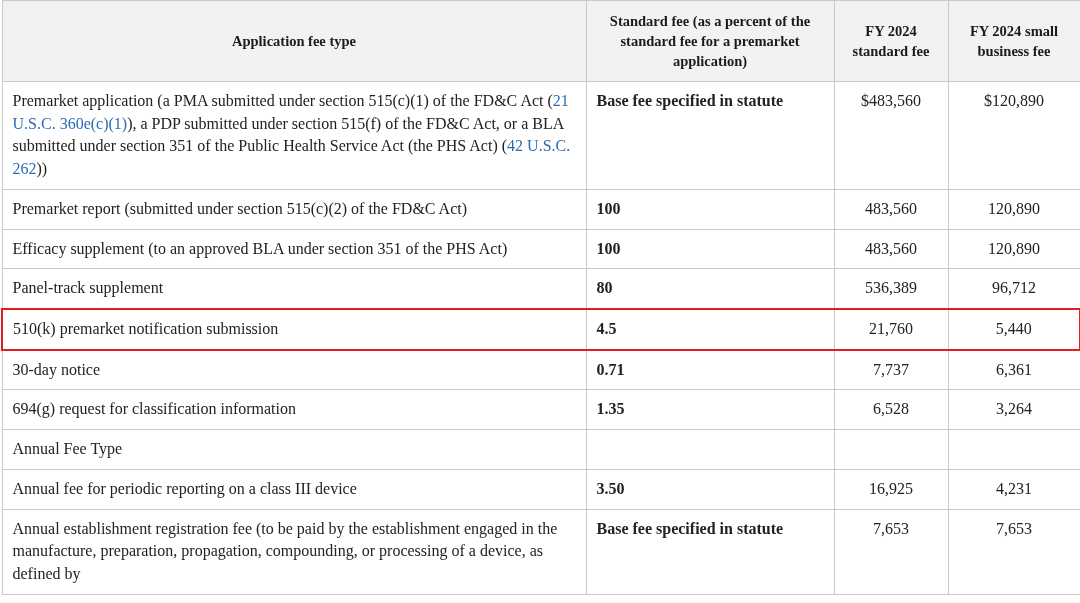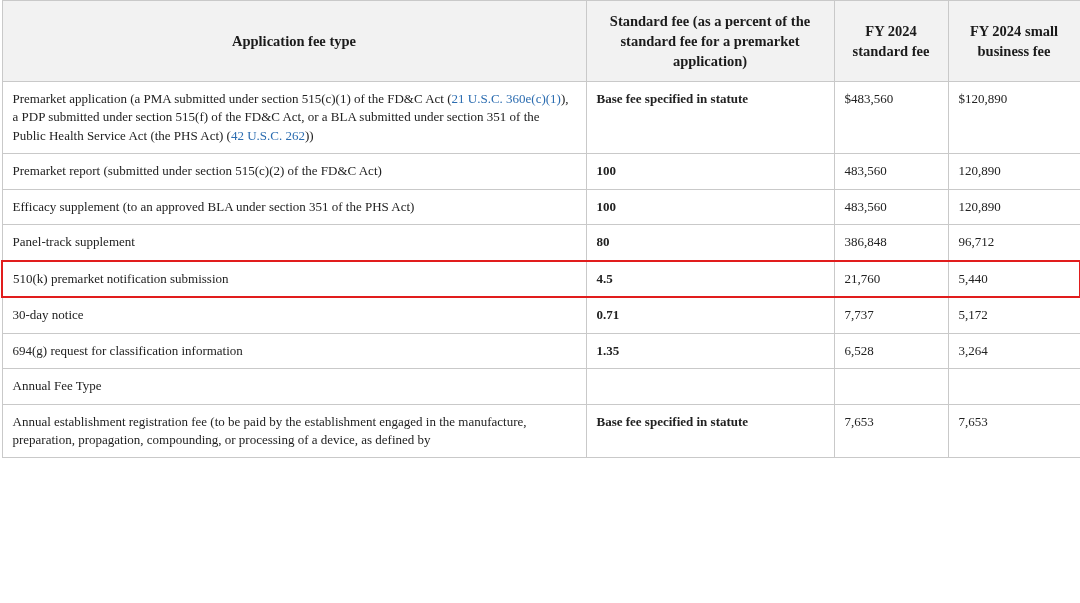--- a/index.html
+++ b/index.html
@@ -23,41 +23,41 @@
     border-collapse: collapse;
     width: 1078px;
     margin: 0 1px;
     table-layout: fixed;
   }
   table.fee-table th,
   table.fee-table td {
     border: 1px solid #c9c9c9;
     vertical-align: top;
     padding: 8px 10px;
-    font-size: 13px;
+    font-size: 16px;
     line-height: 1.42;
   }
   table.fee-table thead th {
     background: #f2f2f2;
     text-align: center;
     font-weight: bold;
     font-size: 14.5px;
     line-height: 1.38;
     padding: 10px 8px;
     color: #1b1b1b;
     vertical-align: middle;
   }
   col.c-type   { width: 584px; }
   col.c-std    { width: 248px; }
   col.c-fy-std { width: 114px; }
   col.c-fy-sb  { width: 132px; }
 
   td.type { text-align: left; }
   td.stdpct { text-align: left; font-weight: bold; }
-  td.num { text-align: left; }
+  td.num { text-align: center; }
 
   tr.highlight td {
     border-top: 2px solid #e11d1d;
     border-bottom: 2px solid #e11d1d;
   }
   tr.highlight td:first-child { border-left: 2px solid #e11d1d; margin-left: 16px; }
   tr.highlight td:last-child  { border-right: 2px solid #e11d1d; }
 
   a.ref {
     color: #2b6cb0;
@@ -98,48 +98,54 @@
         </tr>
         <tr>
           <td class="type"><span>Efficacy supplement (to an approved BLA under section 351 of the PHS Act)</span></td>
           <td class="stdpct">100</td>
           <td class="num">483,560</td>
           <td class="num">120,890</td>
         </tr>
         <tr>
           <td class="type"><span>Panel-track supplement</span></td>
           <td class="stdpct">80</td>
-          <td class="num">386,848</td>
+          <td class="num">536,389</td>
           <td class="num">96,712</td>
         </tr>
         <tr class="highlight">
           <td class="type"><span>510(k) premarket notification submission</span></td>
           <td class="stdpct">4.5</td>
           <td class="num">21,760</td>
           <td class="num">5,440</td>
         </tr>
         <tr>
           <td class="type"><span>30-day notice</span></td>
           <td class="stdpct">0.71</td>
           <td class="num">7,737</td>
-          <td class="num">5,172</td>
+          <td class="num">6,361</td>
         </tr>
         <tr>
           <td class="type"><span>694(g) request for classification information</span></td>
           <td class="stdpct">1.35</td>
           <td class="num">6,528</td>
           <td class="num">3,264</td>
         </tr>
         <tr>
           <td class="type"><span>Annual Fee Type</span></td>
           <td class="stdpct"></td>
           <td class="num"></td>
           <td class="num"></td>
         </tr>
         <tr>
+          <td class="type"><span>Annual fee for periodic reporting on a class III device</span></td>
+          <td class="stdpct">3.50</td>
+          <td class="num">16,925</td>
+          <td class="num">4,231</td>
+        </tr>
+        <tr>
           <td class="type"><span>Annual establishment registration fee (to be paid by the establishment engaged in the manufacture, preparation, propagation, compounding, or processing of a device, as defined by </span></td>
           <td class="stdpct">Base fee specified in statute</td>
           <td class="num">7,653</td>
           <td class="num">7,653</td>
         </tr>
       </tbody>
   </table>
 </div>
 
 </body></html>

